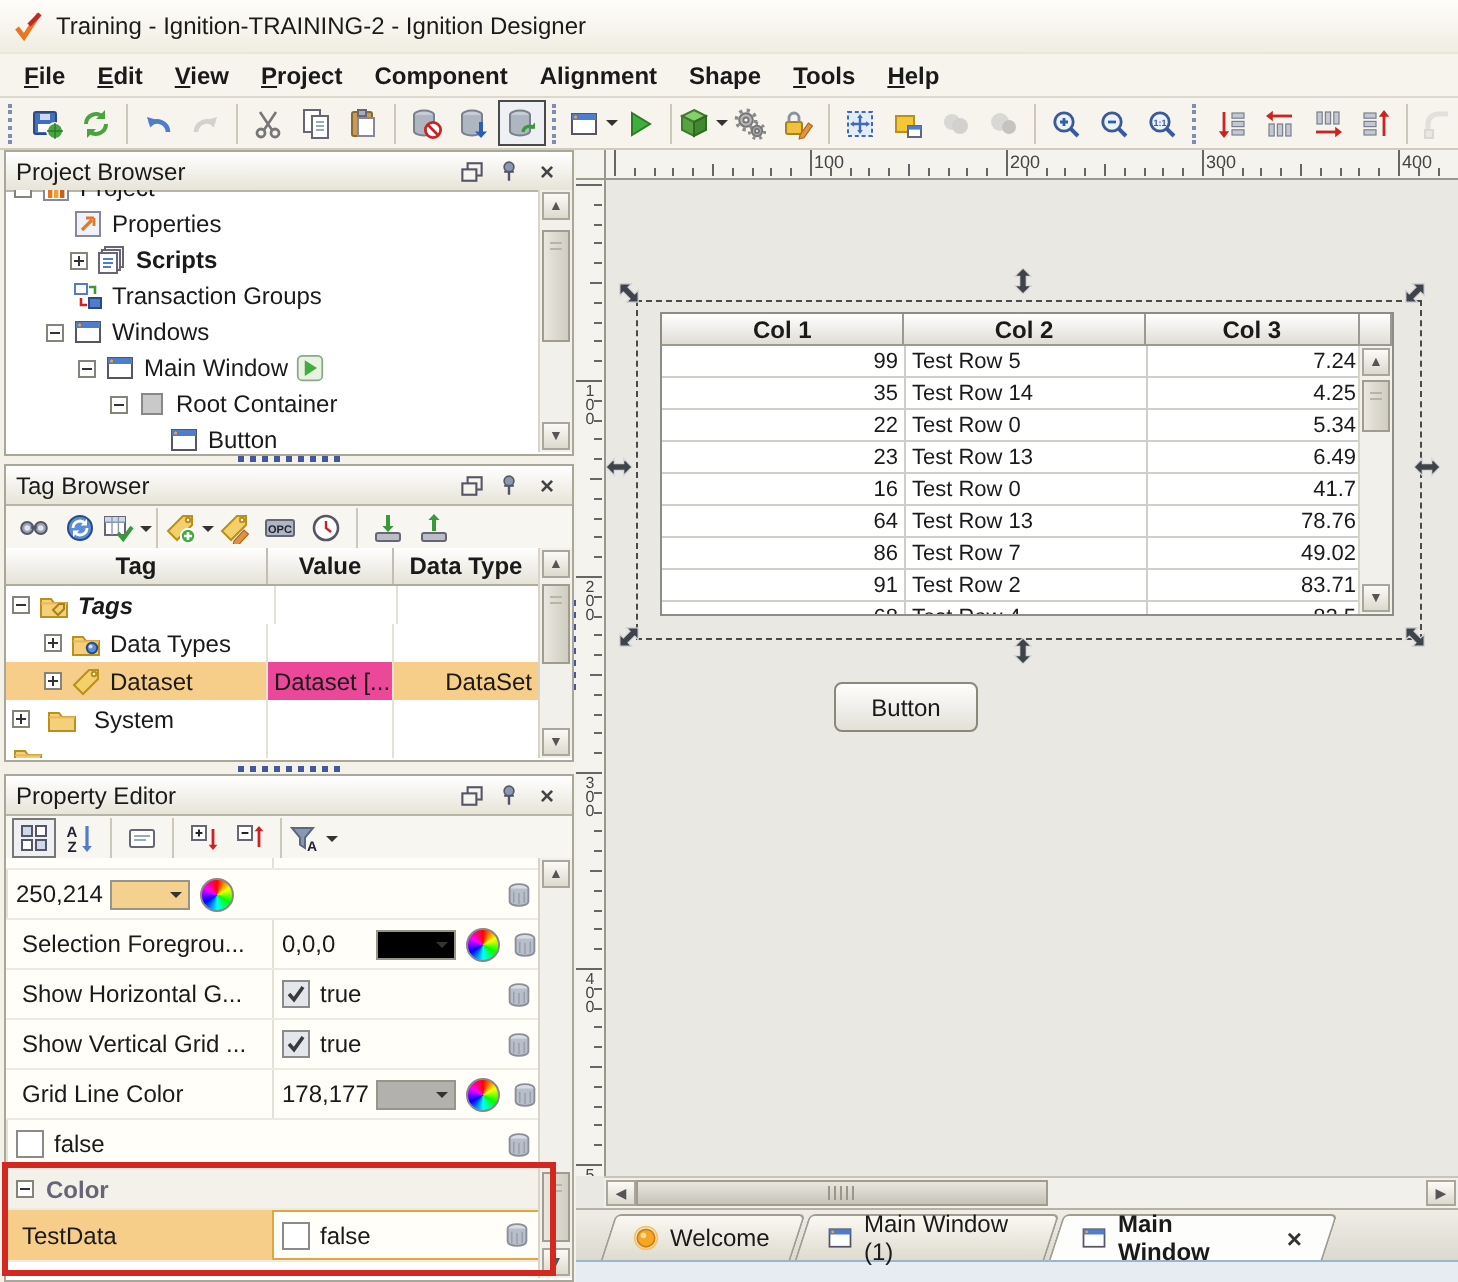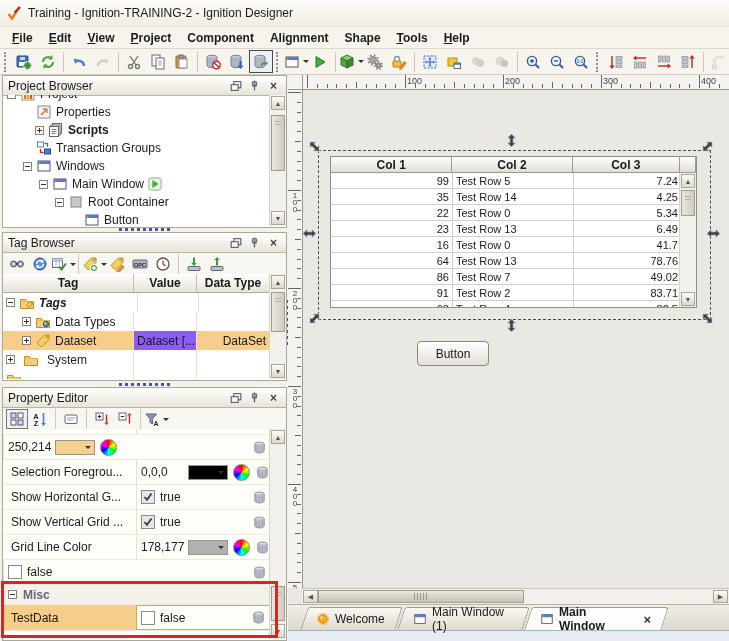--- a/index.html
+++ b/index.html
@@ -685,21 +685,21 @@
                 <path d="M4.5 2v5" stroke="#333"></path>
               </svg></span>
             <span class="icon">
               <svg width="16" height="16" viewBox="0 0 16 16">
                 <path d="M2 9.5L9.5 2H14v4.5L6.5 14z" fill="#f5d06a" stroke="#b8901a"></path>
                 <circle cx="12" cy="4" r="1.1" fill="#fff" stroke="#b8901a"></circle>
               </svg>
             </span>
             <span>Dataset</span>
           </div>
-          <div class="c" style="width: 63px; padding-left: 3px; background: #8b5cf6;">
+          <div class="c" style="width: 63px; padding-left: 3px; background: #ec4899;">
             <span>Dataset [...</span>
           </div>
           <div class="c" style="width: 73px; justify-content: flex-end; padding-right: 3px; background: rgb(247, 205, 138);">
             <span>DataSet</span>
           </div>
         </div>
         <div class="tag-row">
           <div class="c" style="width: 131px; padding-left: 3px; gap: 8px;">
             <span class="exp"><svg width="9" height="9" viewBox="0 0 9 9">
                 <rect x="0.5" y="0.5" width="8" height="8" fill="#fff" stroke="#848478"></rect>
@@ -934,21 +934,21 @@
                 <path d="M5.2 6.2v6M8 6.9v6M10.8 6.2v6" stroke="#98a0ac" stroke-width=".8"></path>
               </svg>
             </span>
           </span>
         </div>
         <div class="prow" style="top: 156px; height: 20px; background: rgb(243, 241, 233); font-weight: bold; color: rgb(102, 102, 119); padding-left: 5px;">
           <span class="exp"><svg width="9" height="9" viewBox="0 0 9 9">
               <rect x="0.5" y="0.5" width="8" height="8" fill="#fff" stroke="#848478"></rect>
               <path d="M2 4.5h5" stroke="#333"></path>
             </svg></span>
-          <span style="margin-left: 6px;">Misc</span>
+          <span style="margin-left: 6px;">Color</span>
         </div>
         <div class="prow" style="top: 176px; height: 26px;">
           <span class="lbl" style="background: rgb(247, 205, 138); height: 100%; display: flex; align-items: center;">TestData</span>
           <span class="val" style="border: 1px solid rgb(224, 166, 64);">
             <span class="cb"></span>
             <span>false</span>
             <span class="icon" style="margin-left: auto; margin-right: 3px;">
               <svg width="15" height="15" viewBox="0 0 16 16">
                 <ellipse cx="8" cy="4.5" rx="5" ry="2.3" fill="#d8dce4" stroke="#8a8e98"></ellipse>
                 <path d="M3 4.5v7c0 1.3 2.2 2.3 5 2.3s5-1 5-2.3v-7" fill="#b9bfca" stroke="#8a8e98"></path>

